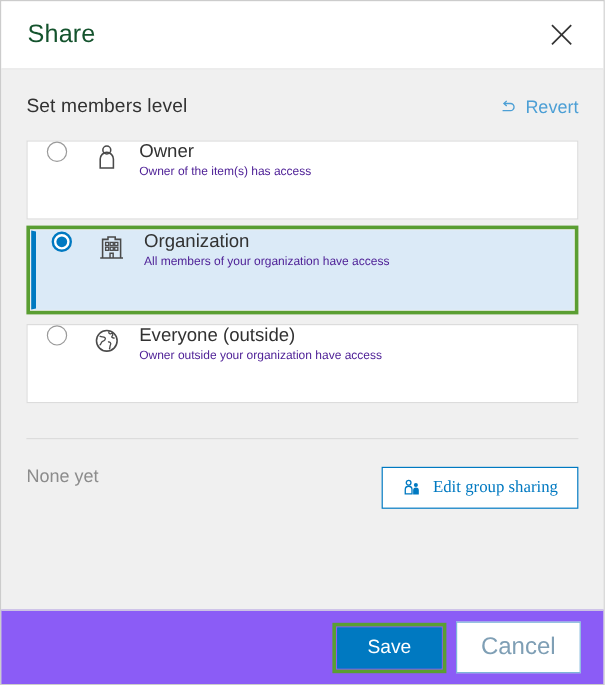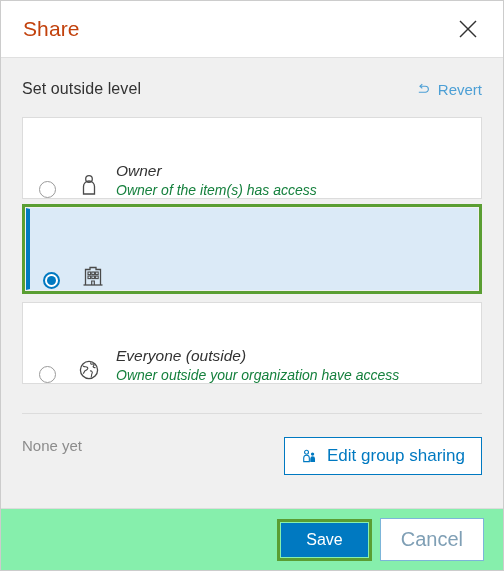--- a/index.html
+++ b/index.html
@@ -18,21 +18,21 @@
   }
   
   #header {
     height: 57px; flex: 0 0 57px;
     background: #ffffff;
     border-bottom: 1px solid #e0e0e0;
     display: flex; align-items: center;
     padding: 0 20px 0 22px;
   }
   #dialog-title {
-    font-size: 21px; color: #c2410c; font-weight: 400;
+    font-size: 21px; color: #14532d; font-weight: 400;
     letter-spacing: .1px; flex: 1 1 auto;
   }
   #close-btn {
     width: 30px; height: 30px;
     display: flex; align-items: center; justify-content: center;
     cursor: pointer; background: none; border: none;
   }
   
   #body {
     flex: 1 1 auto; background: #f0f0f0;
@@ -52,22 +52,22 @@
     font-family: Liberation Sans, sans-serif;
   }
   
   #options { display: flex; flex-direction: column; }
   .opt-wrap { padding: 4px 0; }
   .opt-wrap.highlighted {
     border: 3px solid #5a9e32; padding: 1px; margin: 1px 0 4px 0;
   }
   .option {
     background: #ffffff; border: 1px solid #dcdcdc;
-    height: 82px; display: flex; align-items: flex-end;
-    padding: 0 16px; position: relative; cursor: pointer; font-style: italic;
+    height: 66px; display: flex; align-items: flex-start;
+    padding: 0 16px; position: relative; cursor: pointer;
   }
   .option.selected {
     background: #dbeaf7; border: 1px solid #dbeaf7;
     border-left: 4px solid #0079c1;
     padding-left: 13px;
   }
   .radio {
     width: 17px; height: 17px; border-radius: 50%;
     border: 1px solid #9a9a9a; background: #fff;
     flex: 0 0 17px; margin-right: 20px;
@@ -78,41 +78,41 @@
     content: ""; width: 9px; height: 9px; border-radius: 50%;
     background: #0079c1; display: block;
   }
   .opt-icon {
     flex: 0 0 26px; width: 26px; height: 26px;
     margin-right: 14px;
     display: flex; align-items: center; justify-content: center;
   }
   .opt-text { display: flex; flex-direction: column; gap: 2px; }
   .opt-title { font-size: 15.5px; color: #323232; }
-  .opt-desc { font-size: 14px; color: #15803d; }
+  .opt-desc { font-size: 10px; color: #4c1d95; }
   
   #divider {
     height: 1px; background: #dcdcdc;
     margin: 25px 0 23px 0;
   }
   #group-row {
     display: flex; justify-content: space-between;
     margin-top: 17px;
   }
   #none-yet { font-size: 15px; color: #8c8c8c; }
   #edit-group-btn {
     display: flex; align-items: center; gap: 9px;
     background: #ffffff; border: 1px solid #0079c1;
-    color: #0079c1; font-size: 17px;
+    color: #0079c1; font-size: 14px;
     padding: 8px 16px; cursor: pointer;
-    font-family: Liberation Sans, sans-serif;
+    font-family: Liberation Serif, serif;
   }
   
   #footer {
-    flex: 0 0 62px; height: 62px; background: #86efac;
+    flex: 0 0 62px; height: 62px; background: #8b5cf6;
     border-top: 1px solid #dcdcdc;
     display: flex; align-items: center; justify-content: flex-end;
     gap: 8px; padding: 0 19px;
   }
   #save-wrap { border: 3px solid #5a9e32; padding: 1px; display: flex; }
   #save-btn {
     background: #0079c1; color: #ffffff; border: 1px solid #0079c1;
     font-size: 16px; padding: 7px 24px; cursor: pointer;
     font-family: "Liberation Sans", sans-serif; min-width: 74px;
   }
@@ -133,21 +133,21 @@
       <svg width="22" height="22" viewBox="0 0 22 22">
         <line x1="3" y1="3" x2="19" y2="19" stroke="#323232" stroke-width="1.4"></line>
         <line x1="19" y1="3" x2="3" y2="19" stroke="#323232" stroke-width="1.4"></line>
       </svg>
     </button>
   </div>
 
   <div id="body">
 
     <div class="section-head">
-      <div class="section-title">Set outside level</div>
+      <div class="section-title">Set members level</div>
       <button id="revert-btn">
         <svg width="15" height="15" viewBox="0 0 16 16">
           <path d="M4.5 4.5 H10 a3.2 3.2 0 0 1 0 6.4 H3" fill="none" stroke="#4c9fd5" stroke-width="1.2"></path>
           <polyline points="6.7,2.2 4.2,4.5 6.7,6.8" fill="none" stroke="#4c9fd5" stroke-width="1.2"></polyline>
         </svg>
         <span>Revert</span>
       </button>
     </div>
 
     <div id="options">
@@ -177,20 +177,24 @@
               <rect x="7" y="8" width="2.6" height="2.6" fill="none" stroke="#4a4a4a" stroke-width="1.1"></rect>
               <rect x="10.8" y="8" width="2.6" height="2.6" fill="none" stroke="#4a4a4a" stroke-width="1.1"></rect>
               <rect x="14.6" y="8" width="2.6" height="2.6" fill="none" stroke="#4a4a4a" stroke-width="1.1"></rect>
               <rect x="7" y="12" width="2.6" height="2.6" fill="none" stroke="#4a4a4a" stroke-width="1.1"></rect>
               <rect x="10.8" y="12" width="2.6" height="2.6" fill="none" stroke="#4a4a4a" stroke-width="1.1"></rect>
               <rect x="14.6" y="12" width="2.6" height="2.6" fill="none" stroke="#4a4a4a" stroke-width="1.1"></rect>
               <path d="M10.7 21 V17 H13.3 V21" fill="none" stroke="#4a4a4a" stroke-width="1.2"></path>
               <line x1="2.5" y1="21" x2="21.5" y2="21" stroke="#4a4a4a" stroke-width="1.3"></line>
             </svg>
           </span>
+          <span class="opt-text">
+            <span class="opt-title">Organization</span>
+            <span class="opt-desc">All members of your organization have access</span>
+          </span>
         </div>
       </div>
 
       <div class="opt-wrap">
         <div class="option">
           <span class="radio"></span>
           <span class="opt-icon">
             <svg width="24" height="24" viewBox="0 0 24 24">
               <circle cx="12" cy="12" r="8.6" fill="none" stroke="#4a4a4a" stroke-width="1.3"></circle>
               <path d="M6 8 C8 9.5 9 8 10.5 9.5 C11.5 10.5 10 12 8.5 12.5 C7 13 7.5 15 6 15.5" fill="none" stroke="#4a4a4a" stroke-width="1.1"></path>

